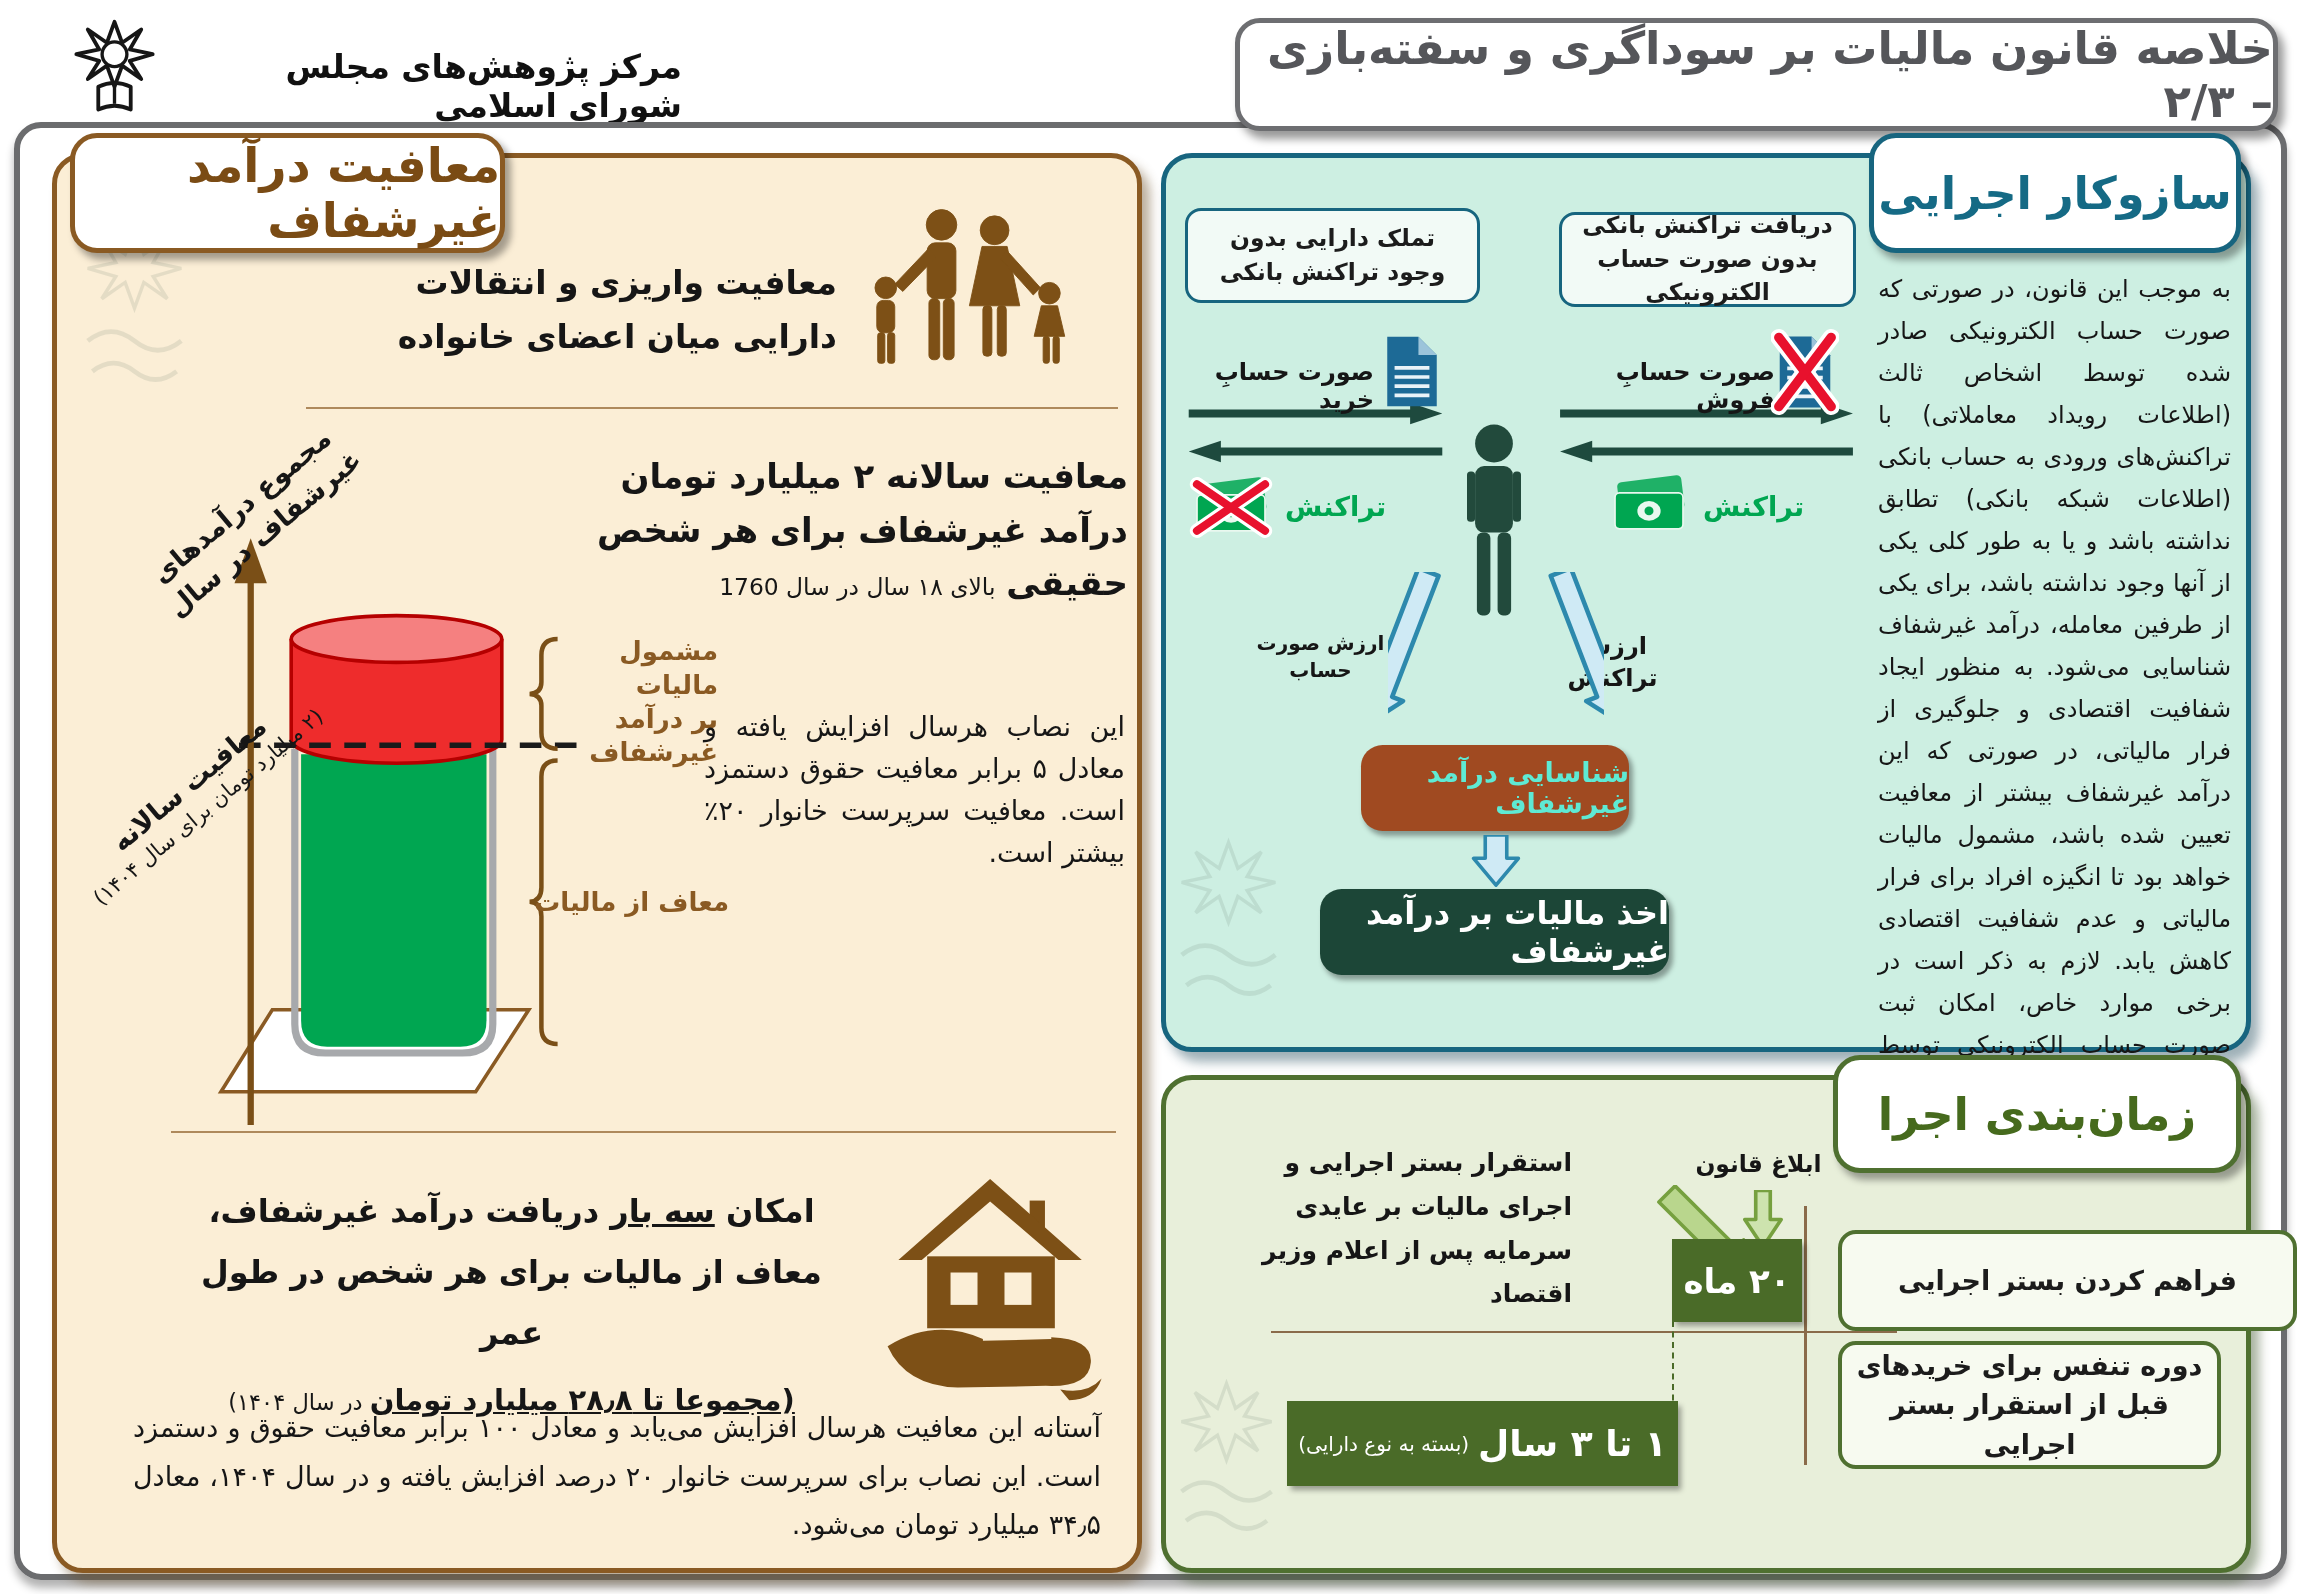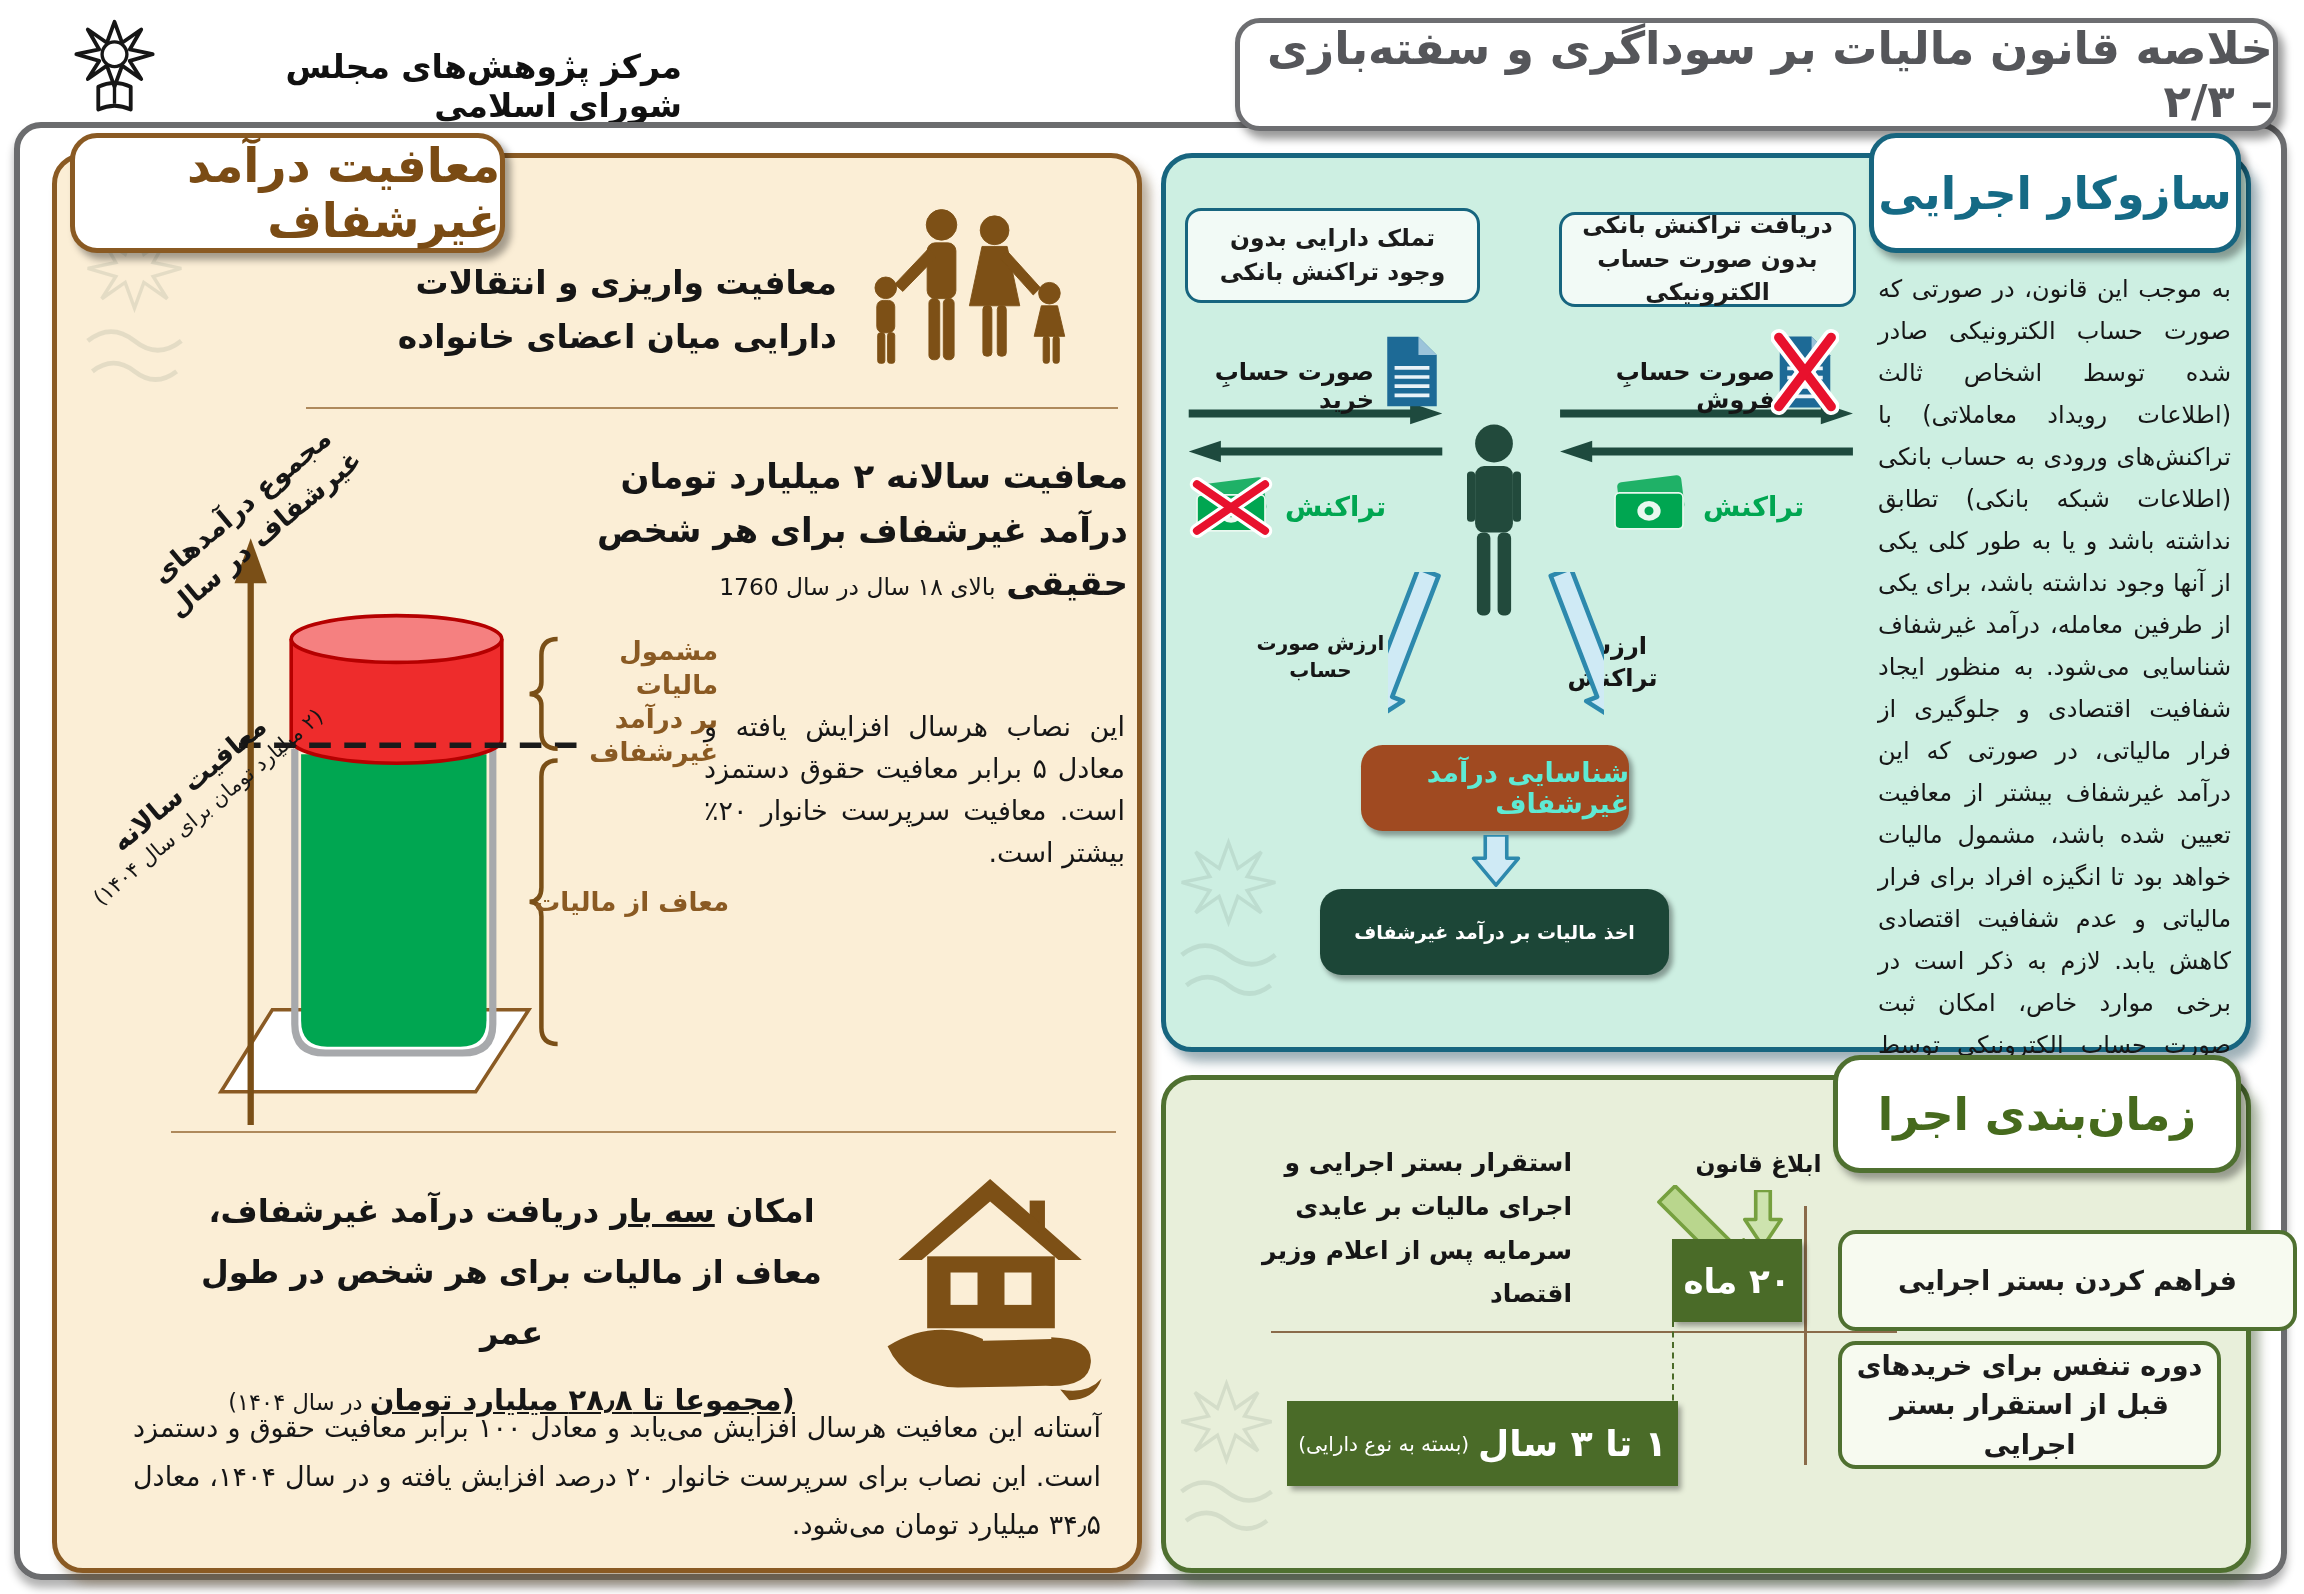--- a/index.html
+++ b/index.html
@@ -274,21 +274,21 @@
   </g>
 </svg>
 
 <div class="abs" style="left:1361px;top:745px;width:268px;height:86px;background:#a04a21;border-radius:21.6px;display:flex;align-items:center;justify-content:center;z-index:2;box-shadow:3.6px 4.5px 5.4px rgba(0,0,0,.35);">
   <span class="b" style="color:#5eead4;font-size:27px;">شناسایی درآمد غیرشفاف</span>
 </div>
 <svg class="abs" style="left:1469px;top:835px;z-index:2;" width="54" height="52" viewBox="0 0 60 58">
   <polygon points="18,0 42,0 42,26 55,26 30,56 5,26 18,26" fill="#cfeaf5" stroke="#2d89ad" stroke-width="4" stroke-linejoin="round"></polygon>
 </svg>
 <div class="abs" style="left:1320px;top:889px;width:349px;height:86px;background:#1c4637;border-radius:21.6px;display:flex;align-items:center;justify-content:center;z-index:2;box-shadow:3.6px 4.5px 5.4px rgba(0,0,0,.35);">
-  <span class="b" style="color:#fff;font-size:19px;">اخذ مالیات بر درآمد غیرشفاف</span>
+  <span class="b" style="color:#fff;font-size:32px;">اخذ مالیات بر درآمد غیرشفاف</span>
 </div>
 
 <svg class="abs" style="left:1170px;top:837px;opacity:.13;z-index:1;" width="117" height="189" viewBox="0 0 100 160">
   <path d="M50,4 L58,26 L78,12 L66,33 L90,38 L66,45 L78,64 L58,50 L50,72 L42,50 L22,64 L34,45 L10,38 L34,33 L22,12 L42,26 Z" fill="none" stroke="#55695c" stroke-width="3"></path>
   <path d="M10,100 q20,-16 40,0 q20,16 40,0 M14,126 q18,-14 36,0 q18,14 36,0" fill="none" stroke="#55695c" stroke-width="4"></path>
 </svg>
 
 <div class="panel time" style="left:1161px;top:1075px;width:1080px;height:488px;"></div>
 <div class="ptitle time" style="left:1833px;top:1055px;width:398px;height:108px;">
   <span>زمان‌بندی اجرا</span>

